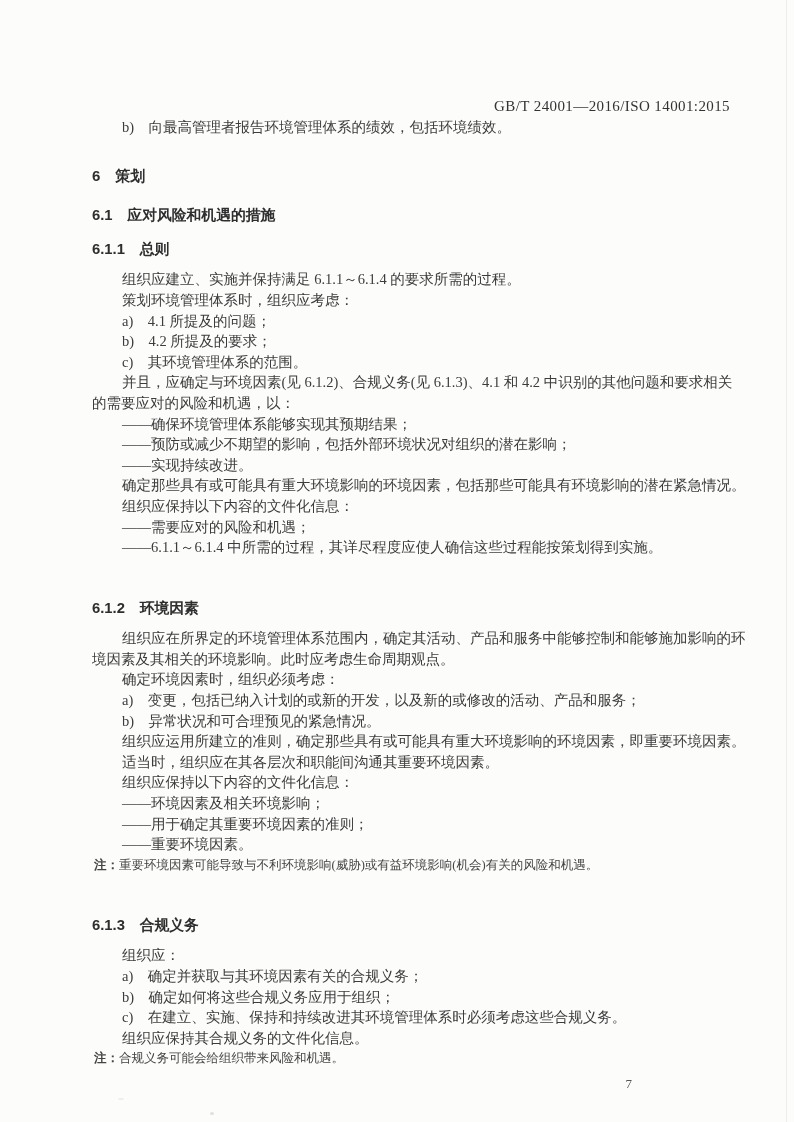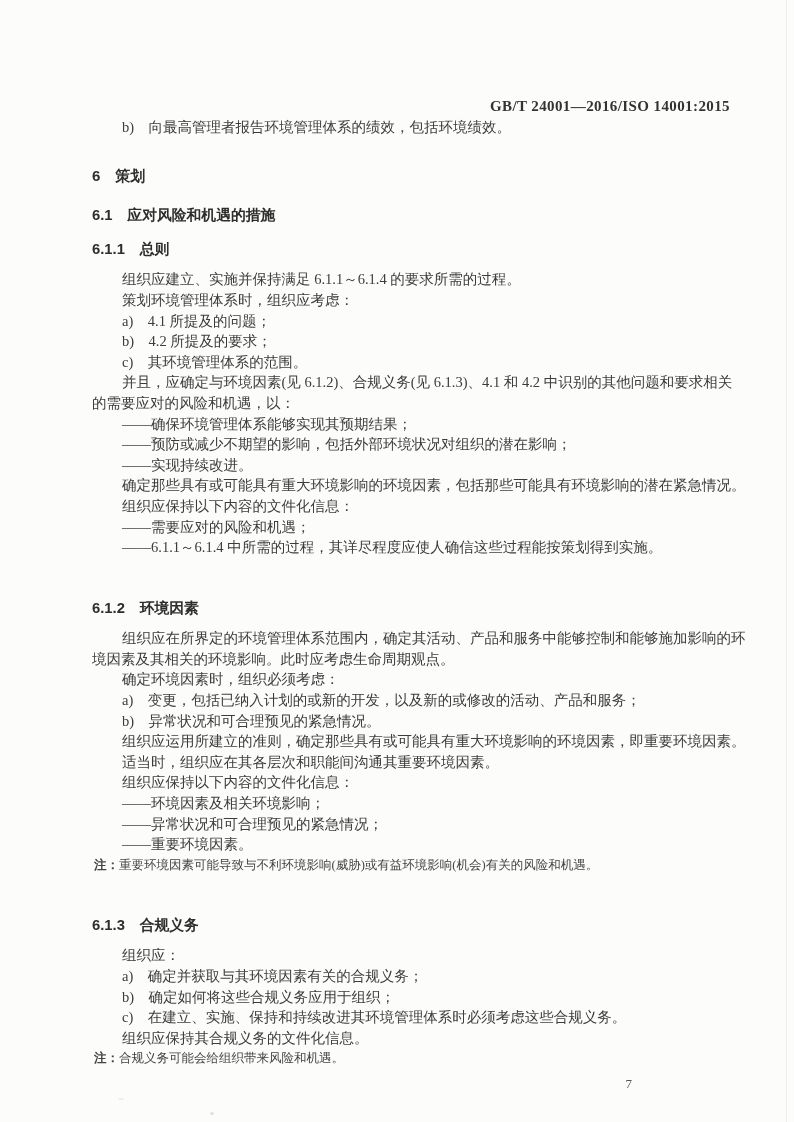--- a/index.html
+++ b/index.html
@@ -13,21 +13,21 @@
     height: 1122px;
     background: #fcfcfb;
     overflow: hidden;
     font-family: "Liberation Serif", "DejaVu Serif", serif;
     color: #3c3c3c;
     box-sizing: border-box;
     padding: 96px 64px 0 92px;
   }
   .header-line {
     text-align: right;
-    font-weight: 700;
+    font-weight: 400;
     font-size: 15px;
     line-height: 21px;
     letter-spacing: 0.4px;
     color: #333333;
     white-space: nowrap;
   }
   .line {
     font-size: 14.5px;
     line-height: 20.6px;
     white-space: nowrap;
@@ -108,21 +108,21 @@
       <div class="line h3">6.1.2　环境因素</div>
       <div class="line para">组织应在所界定的环境管理体系范围内，确定其活动、产品和服务中能够控制和能够施加影响的环</div>
       <div class="line cont">境因素及其相关的环境影响。此时应考虑生命周期观点。</div>
       <div class="line para">确定环境因素时，组织必须考虑：</div>
       <div class="line list">a)　变更，包括已纳入计划的或新的开发，以及新的或修改的活动、产品和服务；</div>
       <div class="line list">b)　异常状况和可合理预见的紧急情况。</div>
       <div class="line para">组织应运用所建立的准则，确定那些具有或可能具有重大环境影响的环境因素，即重要环境因素。</div>
       <div class="line para">适当时，组织应在其各层次和职能间沟通其重要环境因素。</div>
       <div class="line para">组织应保持以下内容的文件化信息：</div>
       <div class="line list">——环境因素及相关环境影响；</div>
-      <div class="line list">——异常状况和可合理预见的紧急情况；</div>
+      <div class="line list">——用于确定其重要环境因素的准则；</div>
       <div class="line list">——重要环境因素。</div>
       <div class="line note"><span class="note-prefix">注：</span>重要环境因素可能导致与不利环境影响(威胁)或有益环境影响(机会)有关的风险和机遇。</div>
       <div class="line h3">6.1.3　合规义务</div>
       <div class="line para">组织应：</div>
       <div class="line list">a)　确定并获取与其环境因素有关的合规义务；</div>
       <div class="line list">b)　确定如何将这些合规义务应用于组织；</div>
       <div class="line list">c)　在建立、实施、保持和持续改进其环境管理体系时必须考虑这些合规义务。</div>
       <div class="line para">组织应保持其合规义务的文件化信息。</div>
       <div class="line note"><span class="note-prefix">注：</span>合规义务可能会给组织带来风险和机遇。</div>
     </div>

